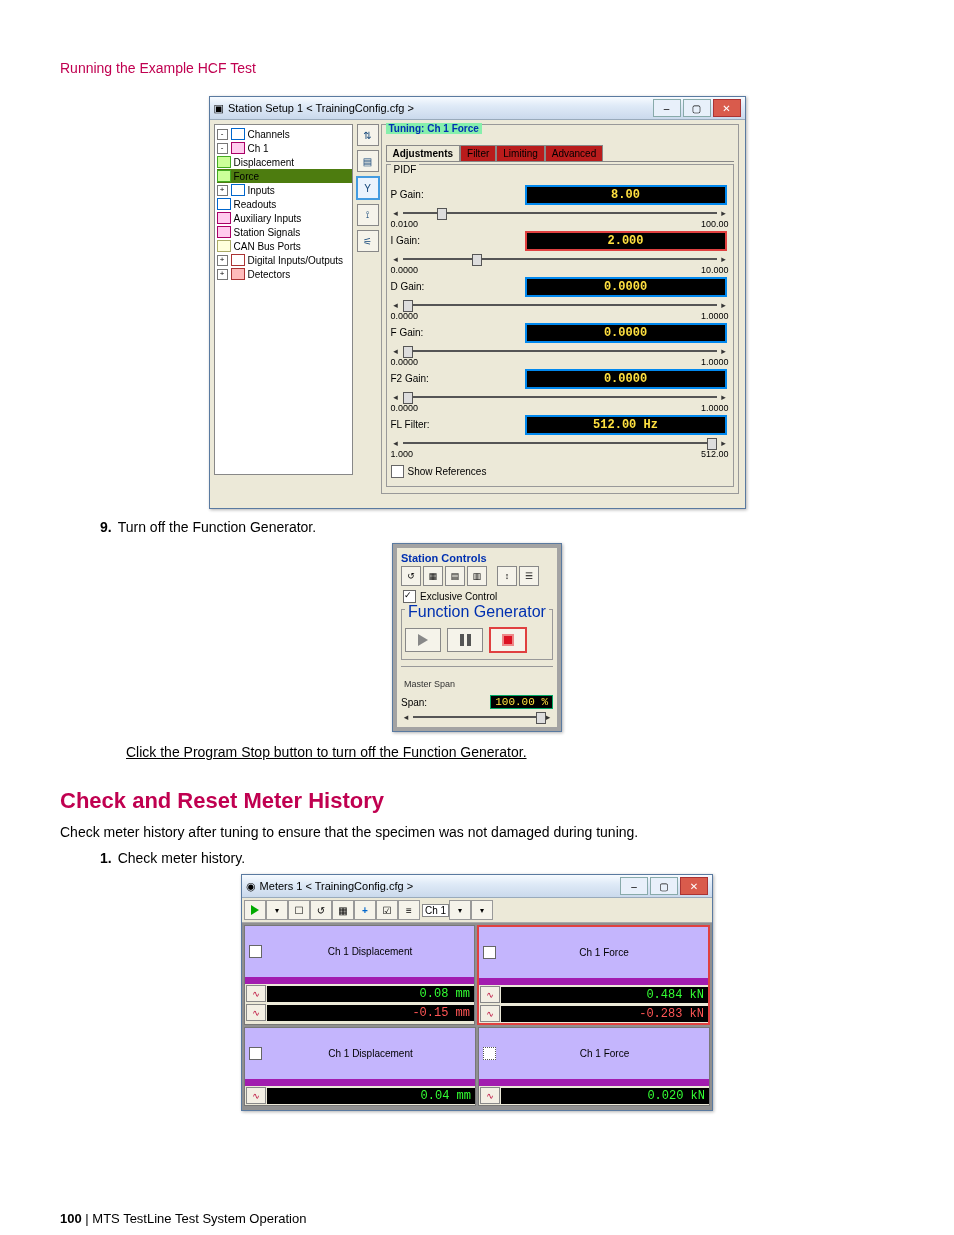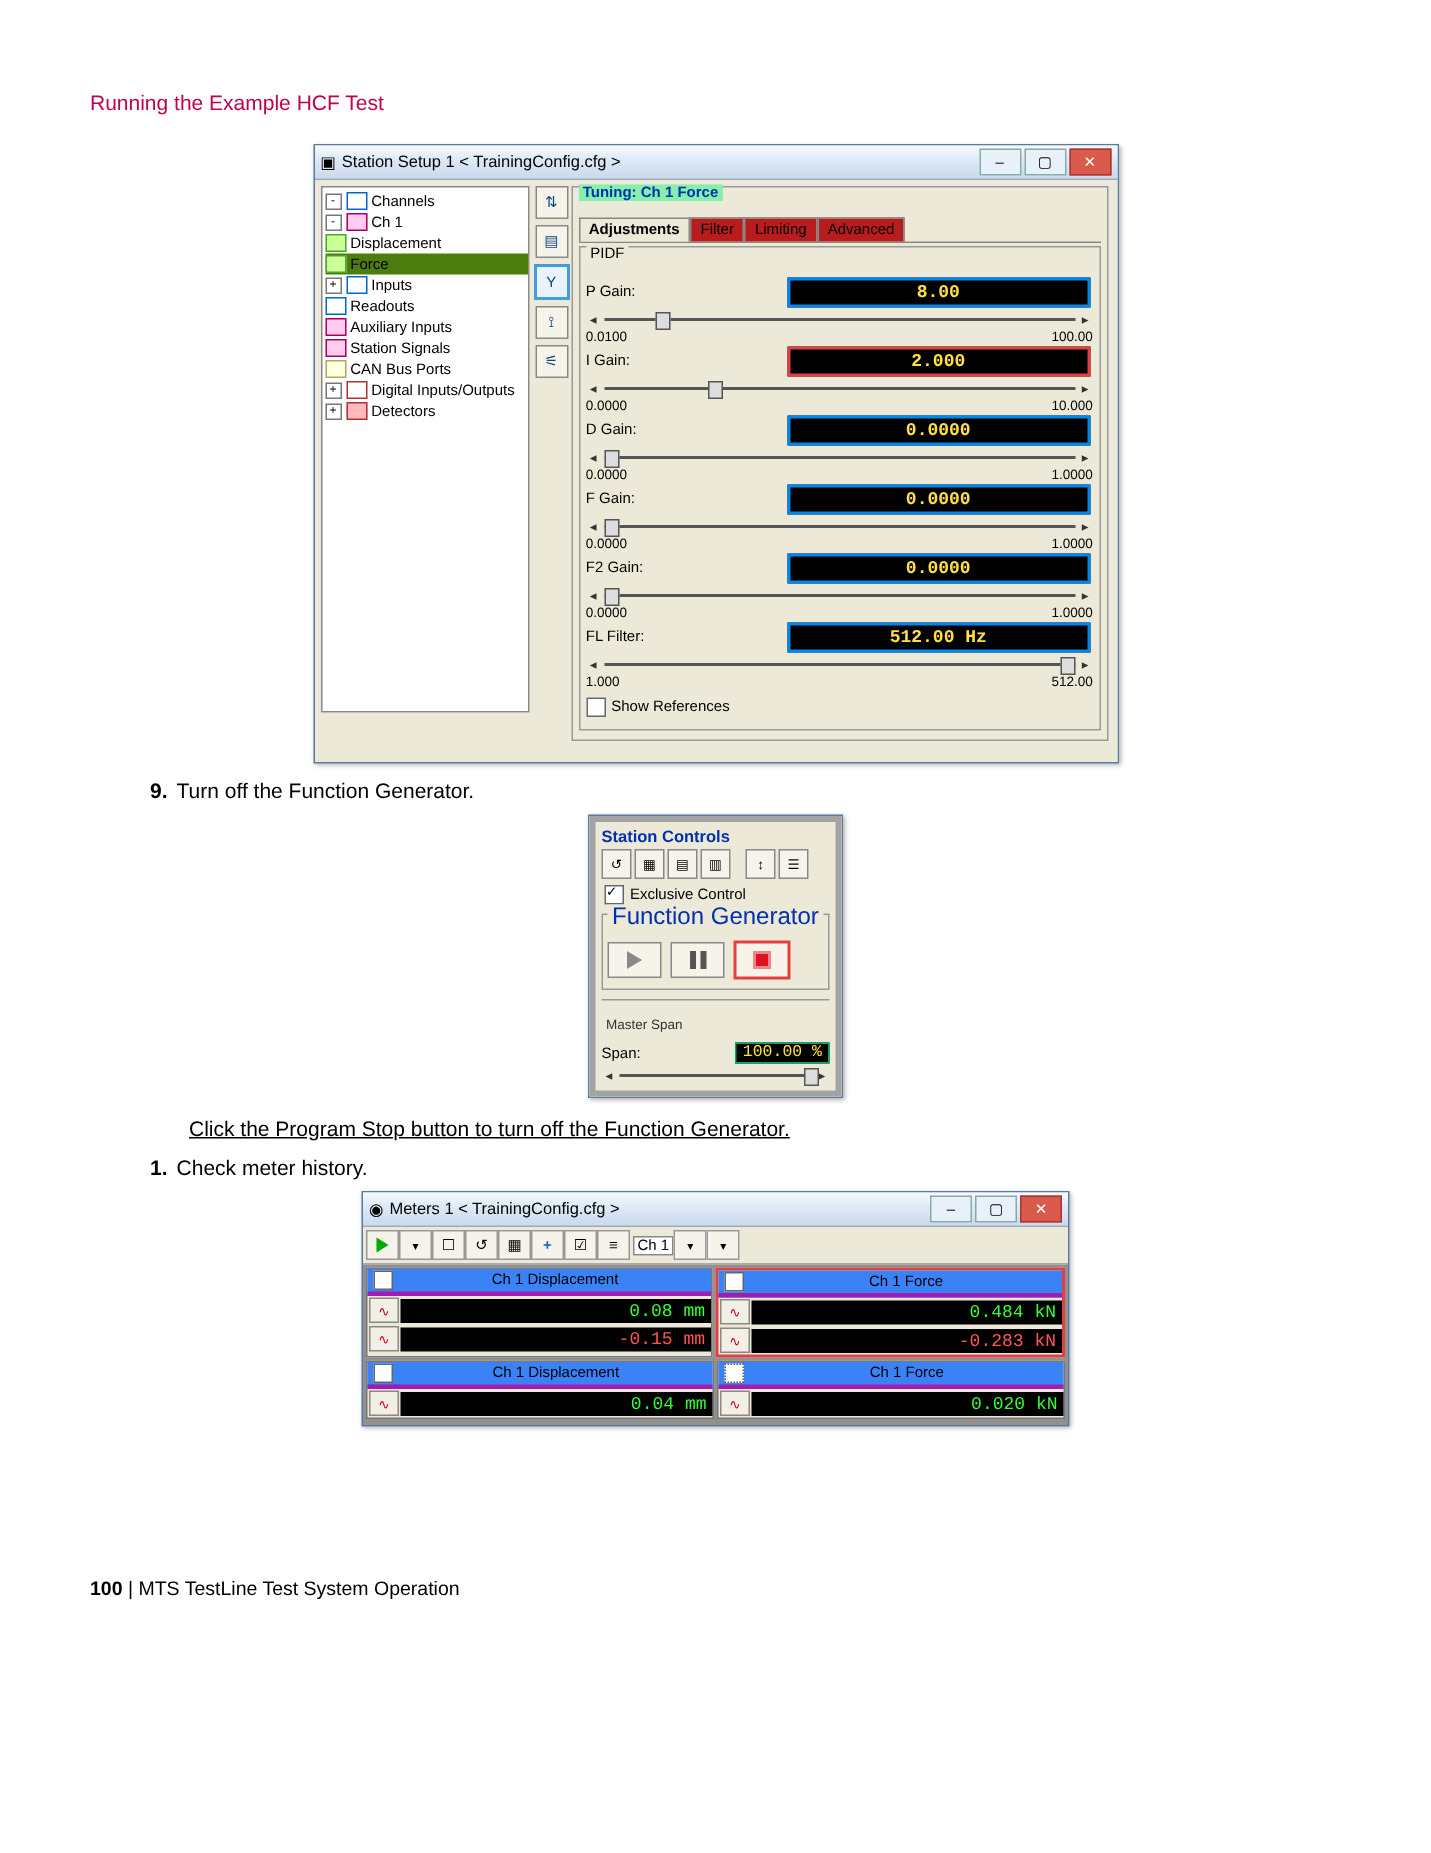--- a/index.html
+++ b/index.html
@@ -121,21 +121,21 @@
   .win-meters{width:470px;margin:6px auto 0 auto;}
   .mt-tb{display:flex;align-items:center;gap:0;padding:2px;border-bottom:1px solid #aaa;background:#ece9d8;font-size:10px;}
   .mbtn{width:20px;height:18px;border:1px solid #999;background:#f5f3ea;display:flex;align-items:center;justify-content:center;}
   .mbtn.play{color:#0a0;}
   .mbtn .tri2{width:0;height:0;border-left:8px solid #0a0;border-top:5px solid transparent;border-bottom:5px solid transparent;}
   .mt-sel{border:1px solid #888;background:#fff;font-size:10px;padding:0 2px;margin-left:2px;display:flex;align-items:center;gap:4px;}
   .dd-arr{font-size:8px;}
   .meters-body{background:#909090;padding:2px;}
   .mrow{display:flex;gap:2px;margin-bottom:2px;}
   .mcell{flex:1;background:#ece9d8;border:1px solid #777;}
-  .mcell .mhdr{font-size:10px;text-align:center;border-bottom:3px solid #a21caf;padding:1px 0;background:#3b82f6;display:flex;align-items:center;}
+  .mcell .mhdr{font-size:10px;text-align:center;border-bottom:7px solid #a21caf;padding:19px 0;background:#c4b5fd;display:flex;align-items:center;}
   .mcell .mhdr .cbox{margin:0 4px;}
   .mcell .mhdr .txt{flex:1;}
   .mval-row{display:flex;align-items:center;}
   .wave-ico{width:18px;height:15px;border:1px solid #888;margin:1px;background:#f3efe4;font-size:9px;display:flex;align-items:center;justify-content:center;color:#b03;}
   .mled{flex:1;background:#000;color:#3f3;font-family:"Courier New",monospace;font-size:12px;text-align:right;padding:0 4px;line-height:16px;}
   .mled.neg{color:#f55;}
 
   .footer{margin-top:100px;font-size:13px;}
   .footer .pg{font-weight:bold;}
 </style>
@@ -384,20 +384,22 @@
               <div class="thumb" style="left:96%"></div>
             </div>
             <span class="arrow">▸</span>
         </div>
       </div>
     </div>
   </div>
 
   <div class="indent">Click the Program Stop button to turn off the Function Generator.</div>
 
+  <h2 class="section">Check and Reset Meter History</h2>
+  <div class="body-text">Check meter history after tuning to ensure that the specimen was not damaged during tuning.</div>
   <div class="step">
     <span class="num">1.</span><span>Check meter history.</span>
   </div>
 
   <div class="win win-meters">
     <div class="titlebar">
       <span class="ticon">◉</span>
       <span>Meters 1 &lt; TrainingConfig.cfg &gt;</span>
       <div class="tbtns">
         <div class="tbtn">–</div>

